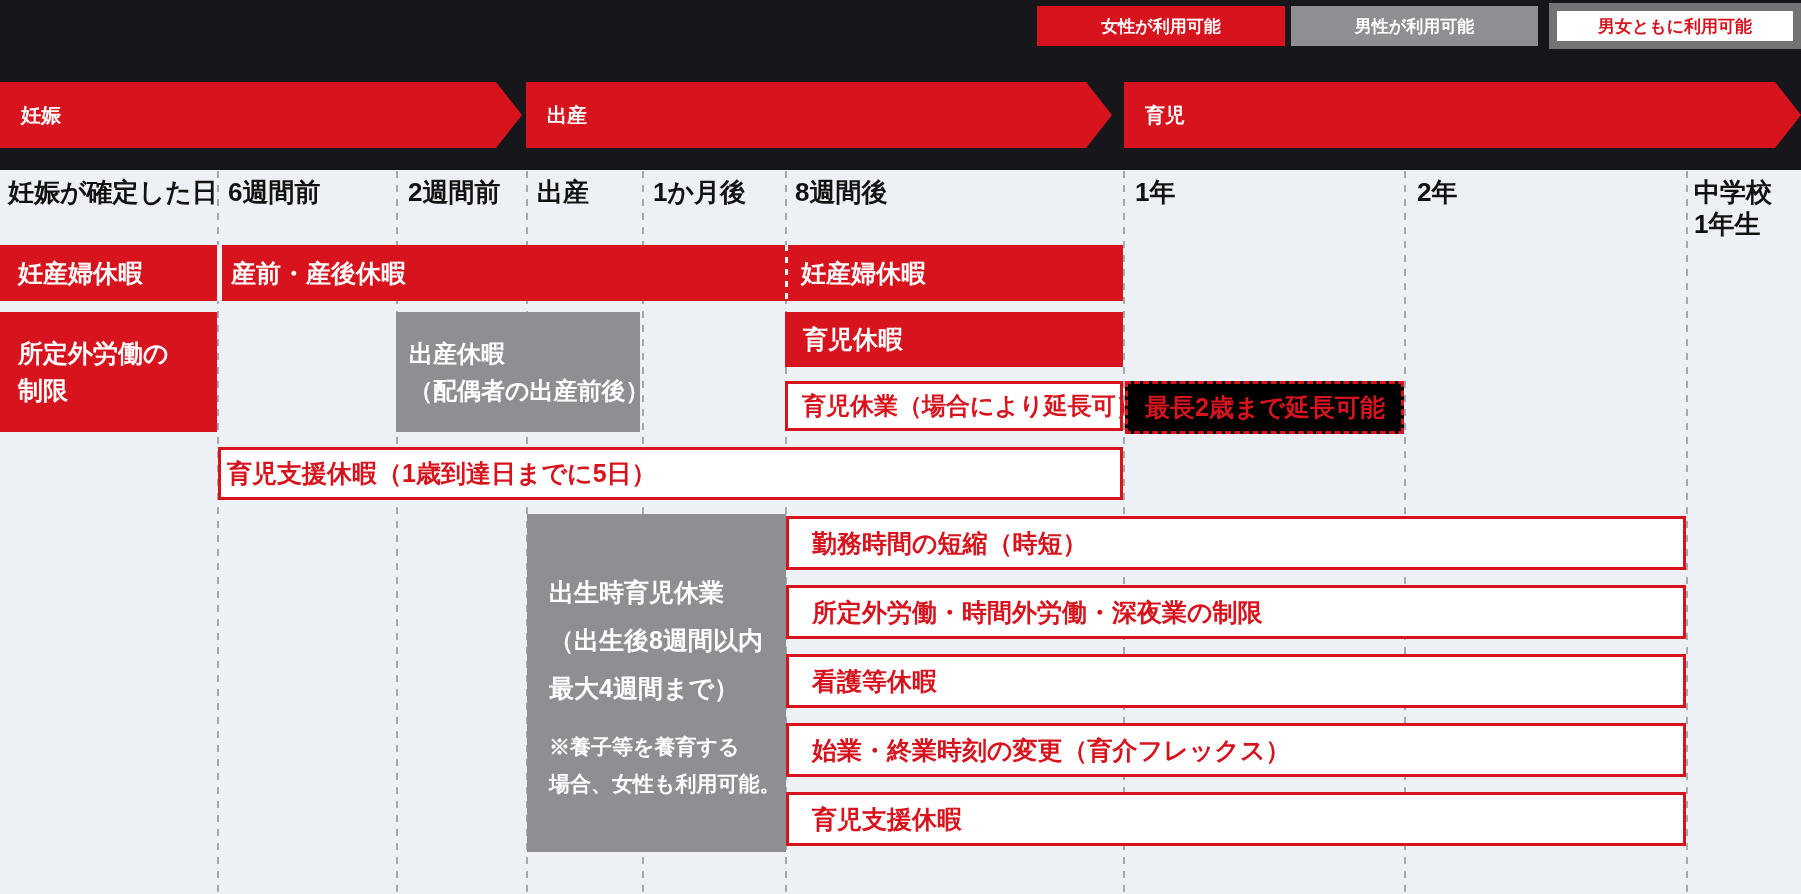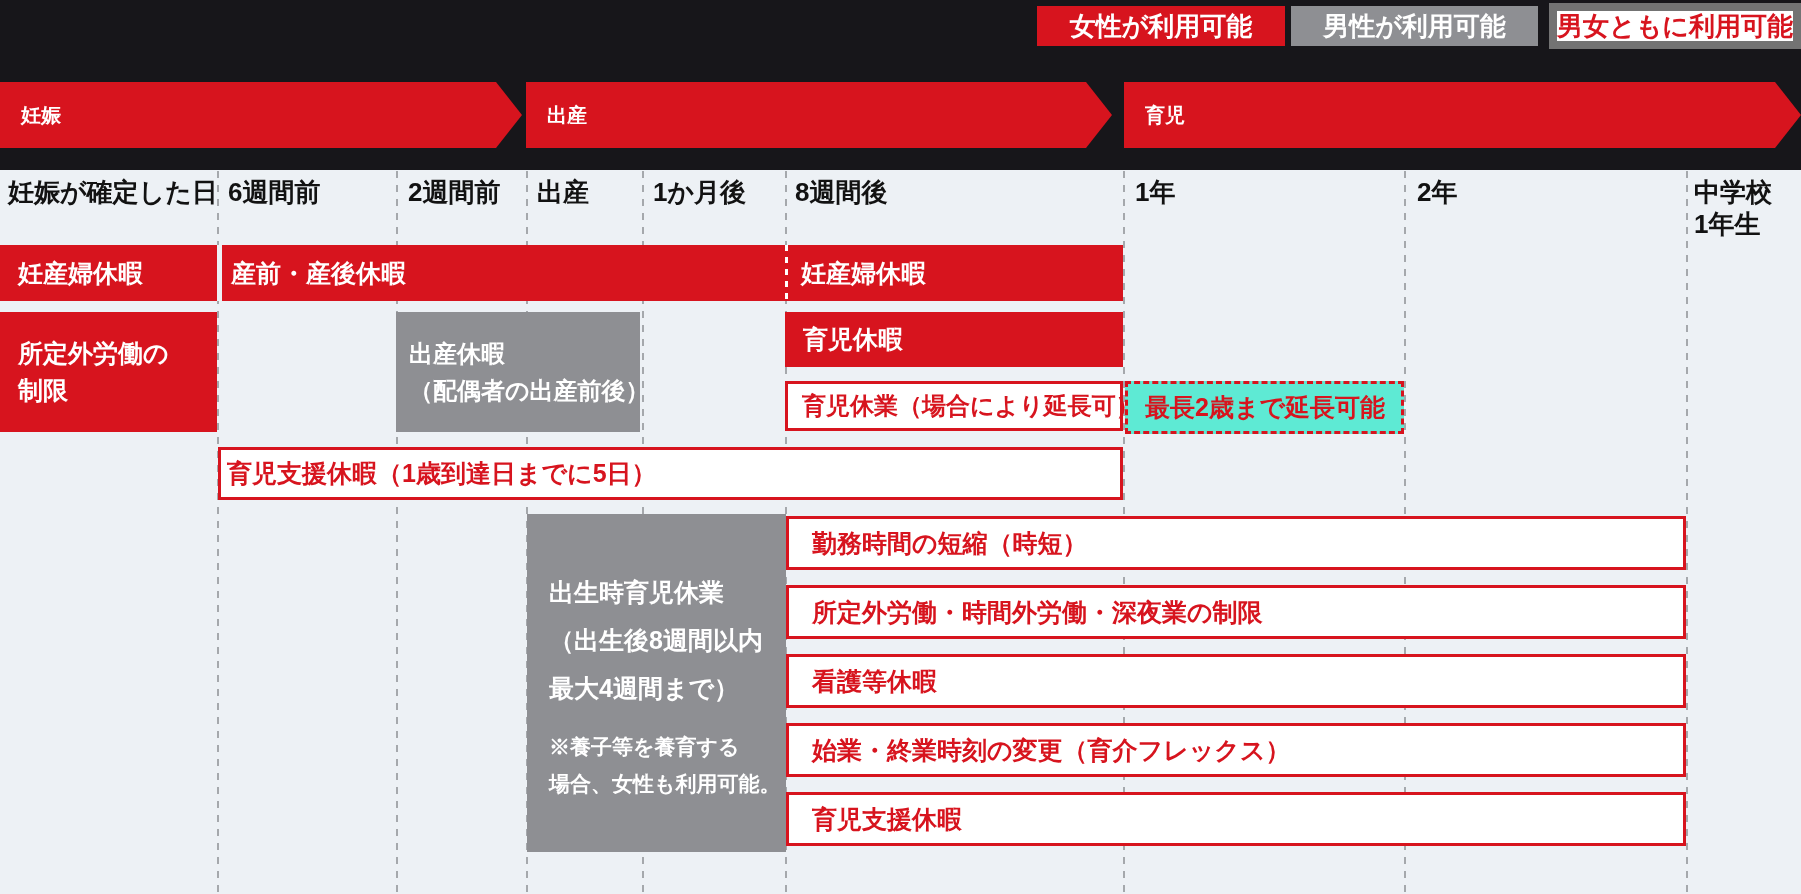--- a/index.html
+++ b/index.html
@@ -11,21 +11,21 @@
     font-family:"Liberation Sans",sans-serif;
     -webkit-font-smoothing:antialiased;
   }
   *{box-sizing:border-box;}
 
   
   .black-band{position:absolute;left:0;top:0;width:1801px;height:170px;background:#17161a;z-index:0;}
 
   
   .chip{position:absolute;display:flex;align-items:center;justify-content:center;
-        font-weight:bold;font-size:26px;z-index:4;white-space:nowrap;}
+        font-weight:bold;font-size:17px;z-index:4;white-space:nowrap;}
   .chip-female{left:1037px;top:6px;width:248px;height:40px;background:#d7141e;color:#fff;}
   .chip-male{left:1291px;top:6px;width:247px;height:40px;background:#8e8f93;color:#fff;}
   .chip-both{left:1549px;top:3px;width:252px;height:46px;background:#fff;border:8px solid #737373;color:#d7141e;}
 
   
   .arrow{position:absolute;top:82px;height:66px;background:#d7141e;color:#fff;
          font-weight:bold;font-size:20px;display:flex;align-items:center;
          padding-left:21px;z-index:2;white-space:nowrap;
          clip-path:polygon(0 0, calc(100% - 26px) 0, 100% 50%, calc(100% - 26px) 100%, 0 100%);}
   .arrow-pregnancy{left:0;width:522px;}
@@ -43,21 +43,21 @@
         z-index:2;white-space:nowrap;line-height:32px;}
   .tk-0{left:8px;} .tk-1{left:228px;} .tk-2{left:408px;} .tk-3{left:537px;}
   .tk-4{left:653px;} .tk-5{left:795px;} .tk-6{left:1135px;} .tk-7{left:1417px;} .tk-8{left:1694px;}
 
   
   .bar{position:absolute;z-index:3;display:flex;align-items:center;
        font-weight:bold;font-size:25px;white-space:nowrap;}
   .bar-red{background:#d7141e;color:#fff;}
   .bar-gray{background:#8e8f93;color:#fff;}
   .box-outline{background:#fff;border:3px solid #d7141e;color:#d7141e;}
-  .box-dotted{background:#5eead4;border:3px dashed #d7141e;color:#d7141e;}
+  .box-dotted{background:#000000;border:3px dashed #d7141e;color:#d7141e;}
 
   
   .row-maternity{left:0;top:245px;width:1123px;height:56px;}
   .row-maternity .lbl{position:absolute;top:50%;transform:translateY(-50%);}
   .lbl-mat-left{left:18px;}
   .lbl-prenatal{left:231px;}
   .lbl-mat-after{left:801px;}
   .div-solid{position:absolute;left:217px;top:0;width:5px;height:100%;background:#edf1f5;}
   .div-dashed{position:absolute;left:785px;top:0;width:3px;height:100%;
               background:repeating-linear-gradient(to bottom,#fff 0 6px,transparent 6px 12px);}

